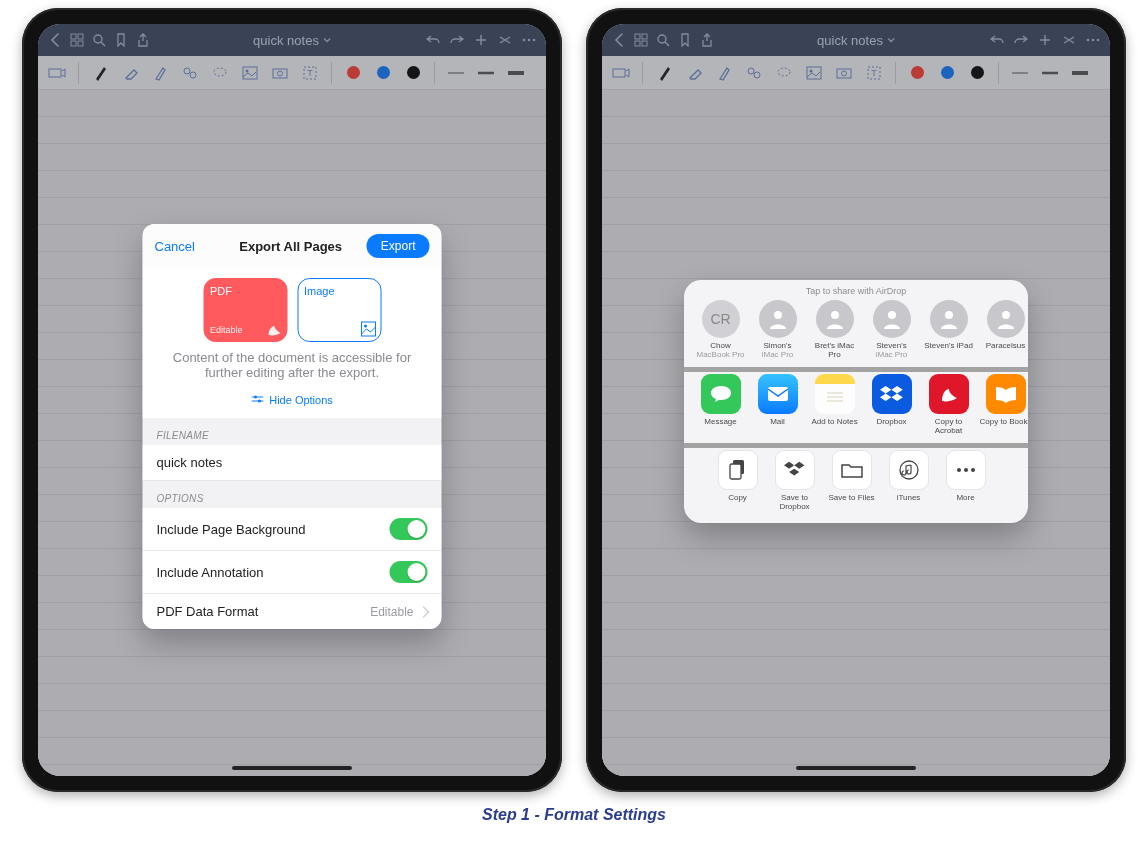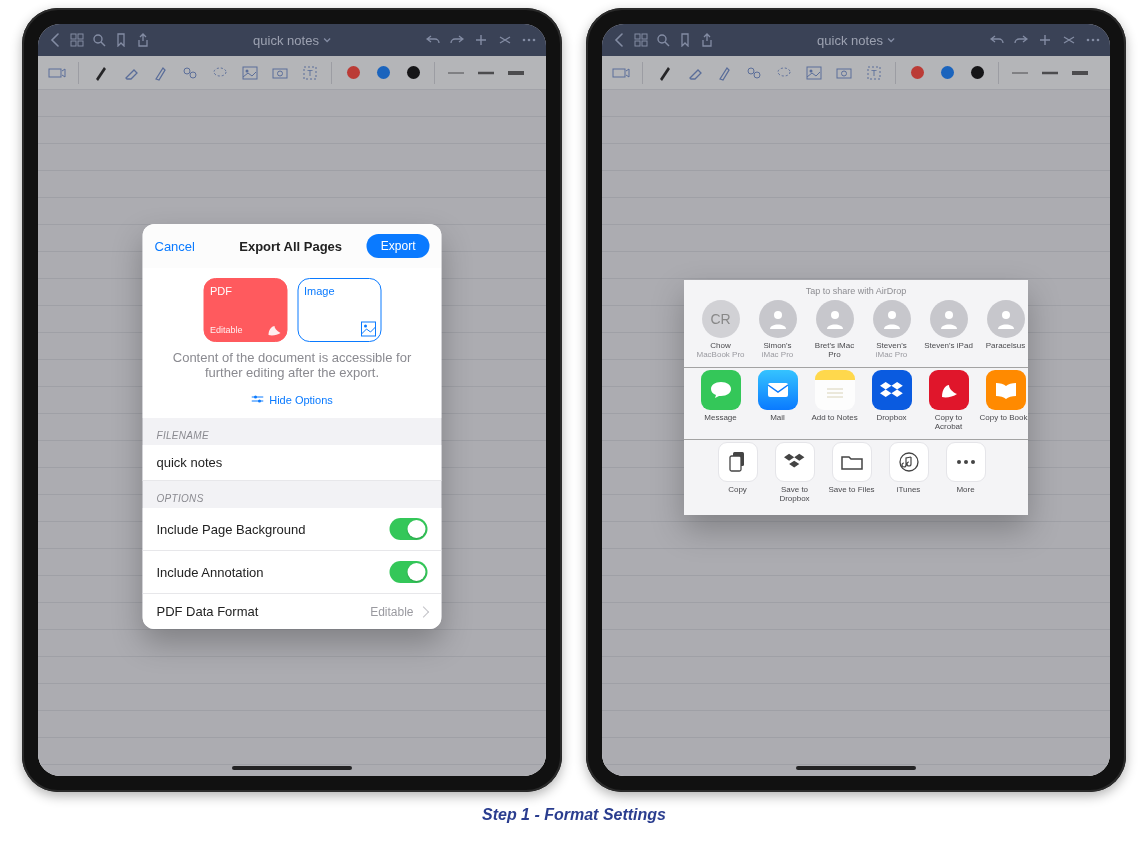--- a/index.html
+++ b/index.html
@@ -176,29 +176,29 @@
     width: 18px; height: 18px; background: #fff; border-radius: 50%;
     box-shadow: 0 1px 2px rgba(0,0,0,0.2);
   }
   
   .share {
     position: absolute;
     left: 50%; top: 256px;
     transform: translateX(-50%);
     width: 344px;
     background: #f4f4f6;
-    border-radius: 0;
+    border-radius: 17px;
     box-shadow: 0 14px 30px rgba(0,0,0,0.25);
     overflow: hidden;
     font-size: 9px; color: #555;
   }
   .share-title { text-align: center; font-size: 9px; color: #8d8d92; padding: 6px 0 2px 0; }
   .airdrop-row, .app-row, .action-row {
     display: flex; padding: 2px 10px 8px 10px; gap: 4px;
-    border-bottom: 1px solid #a3a3a3;
+    border-bottom: 5px solid #a3a3a3;
     overflow: hidden;
   }
   .action-row { border-bottom: none; padding-bottom: 12px; padding-left: 27px; }
   .person, .app, .action {
     width: 53px; text-align: center;
     display: flex; flex-direction: column; align-items: center; gap: 3px;
     flex-shrink: 0;
   }
   .avatar {
     width: 38px; height: 38px; border-radius: 50%; background: #c7c7cc;

